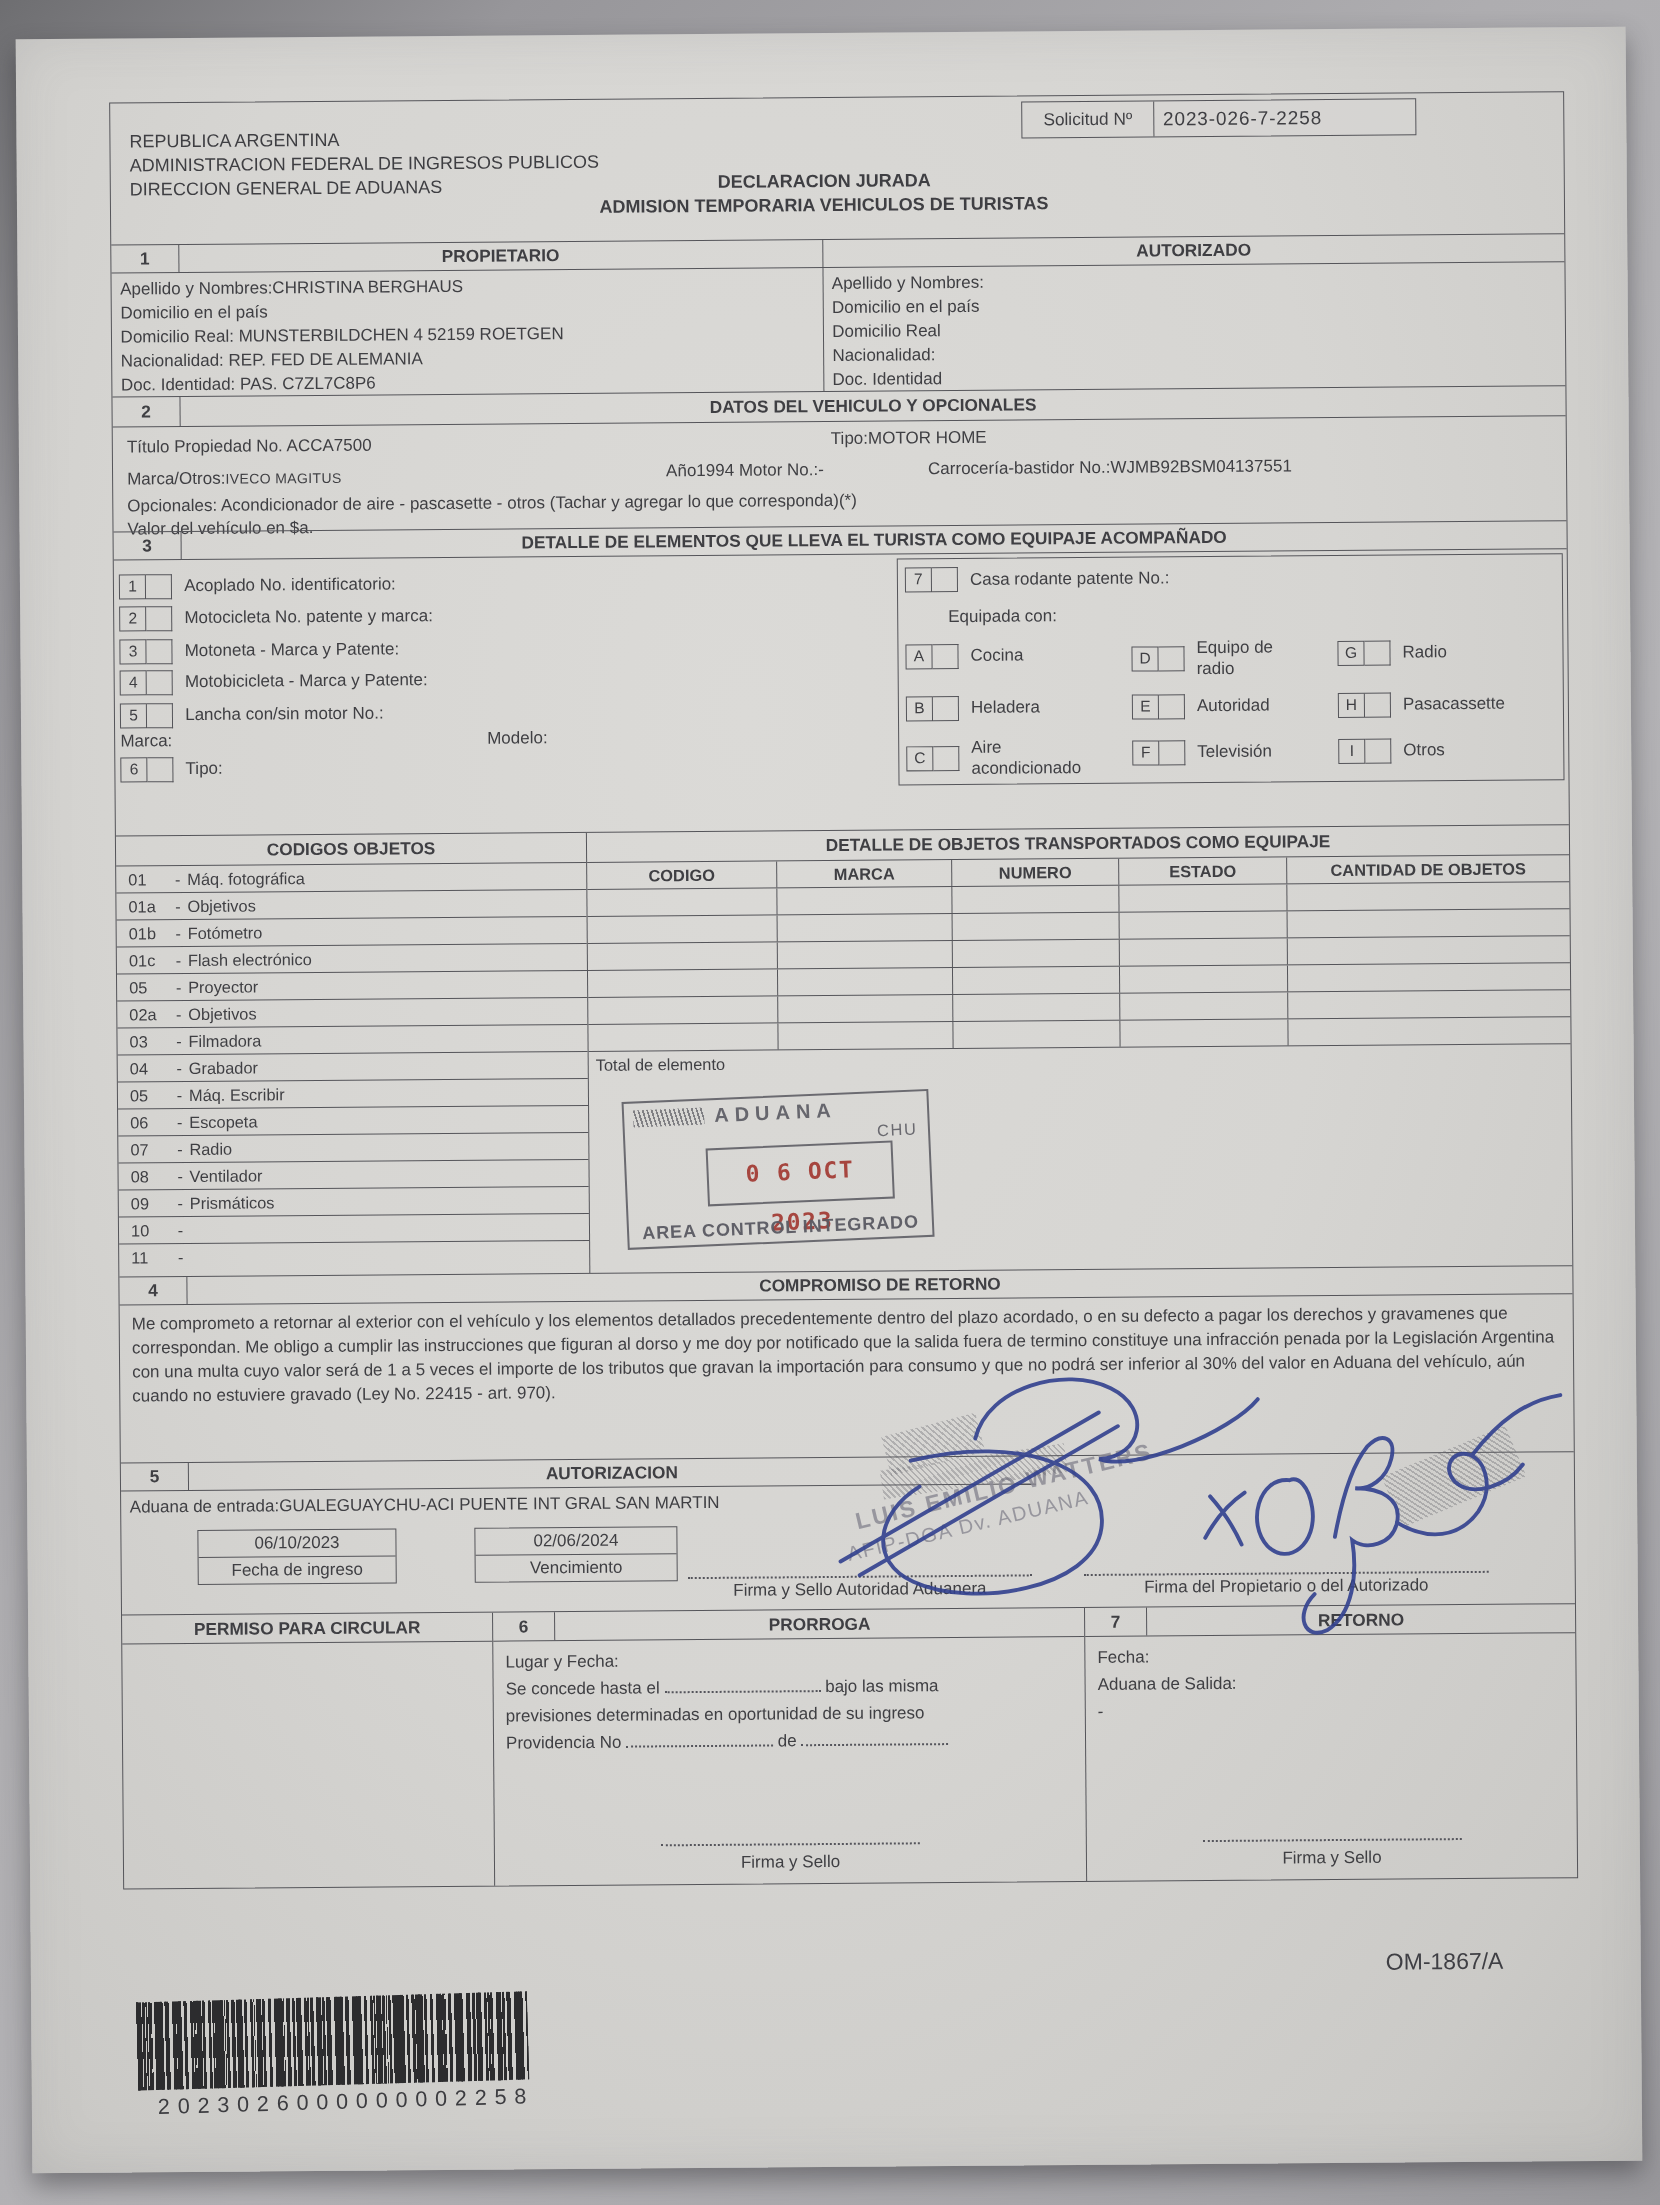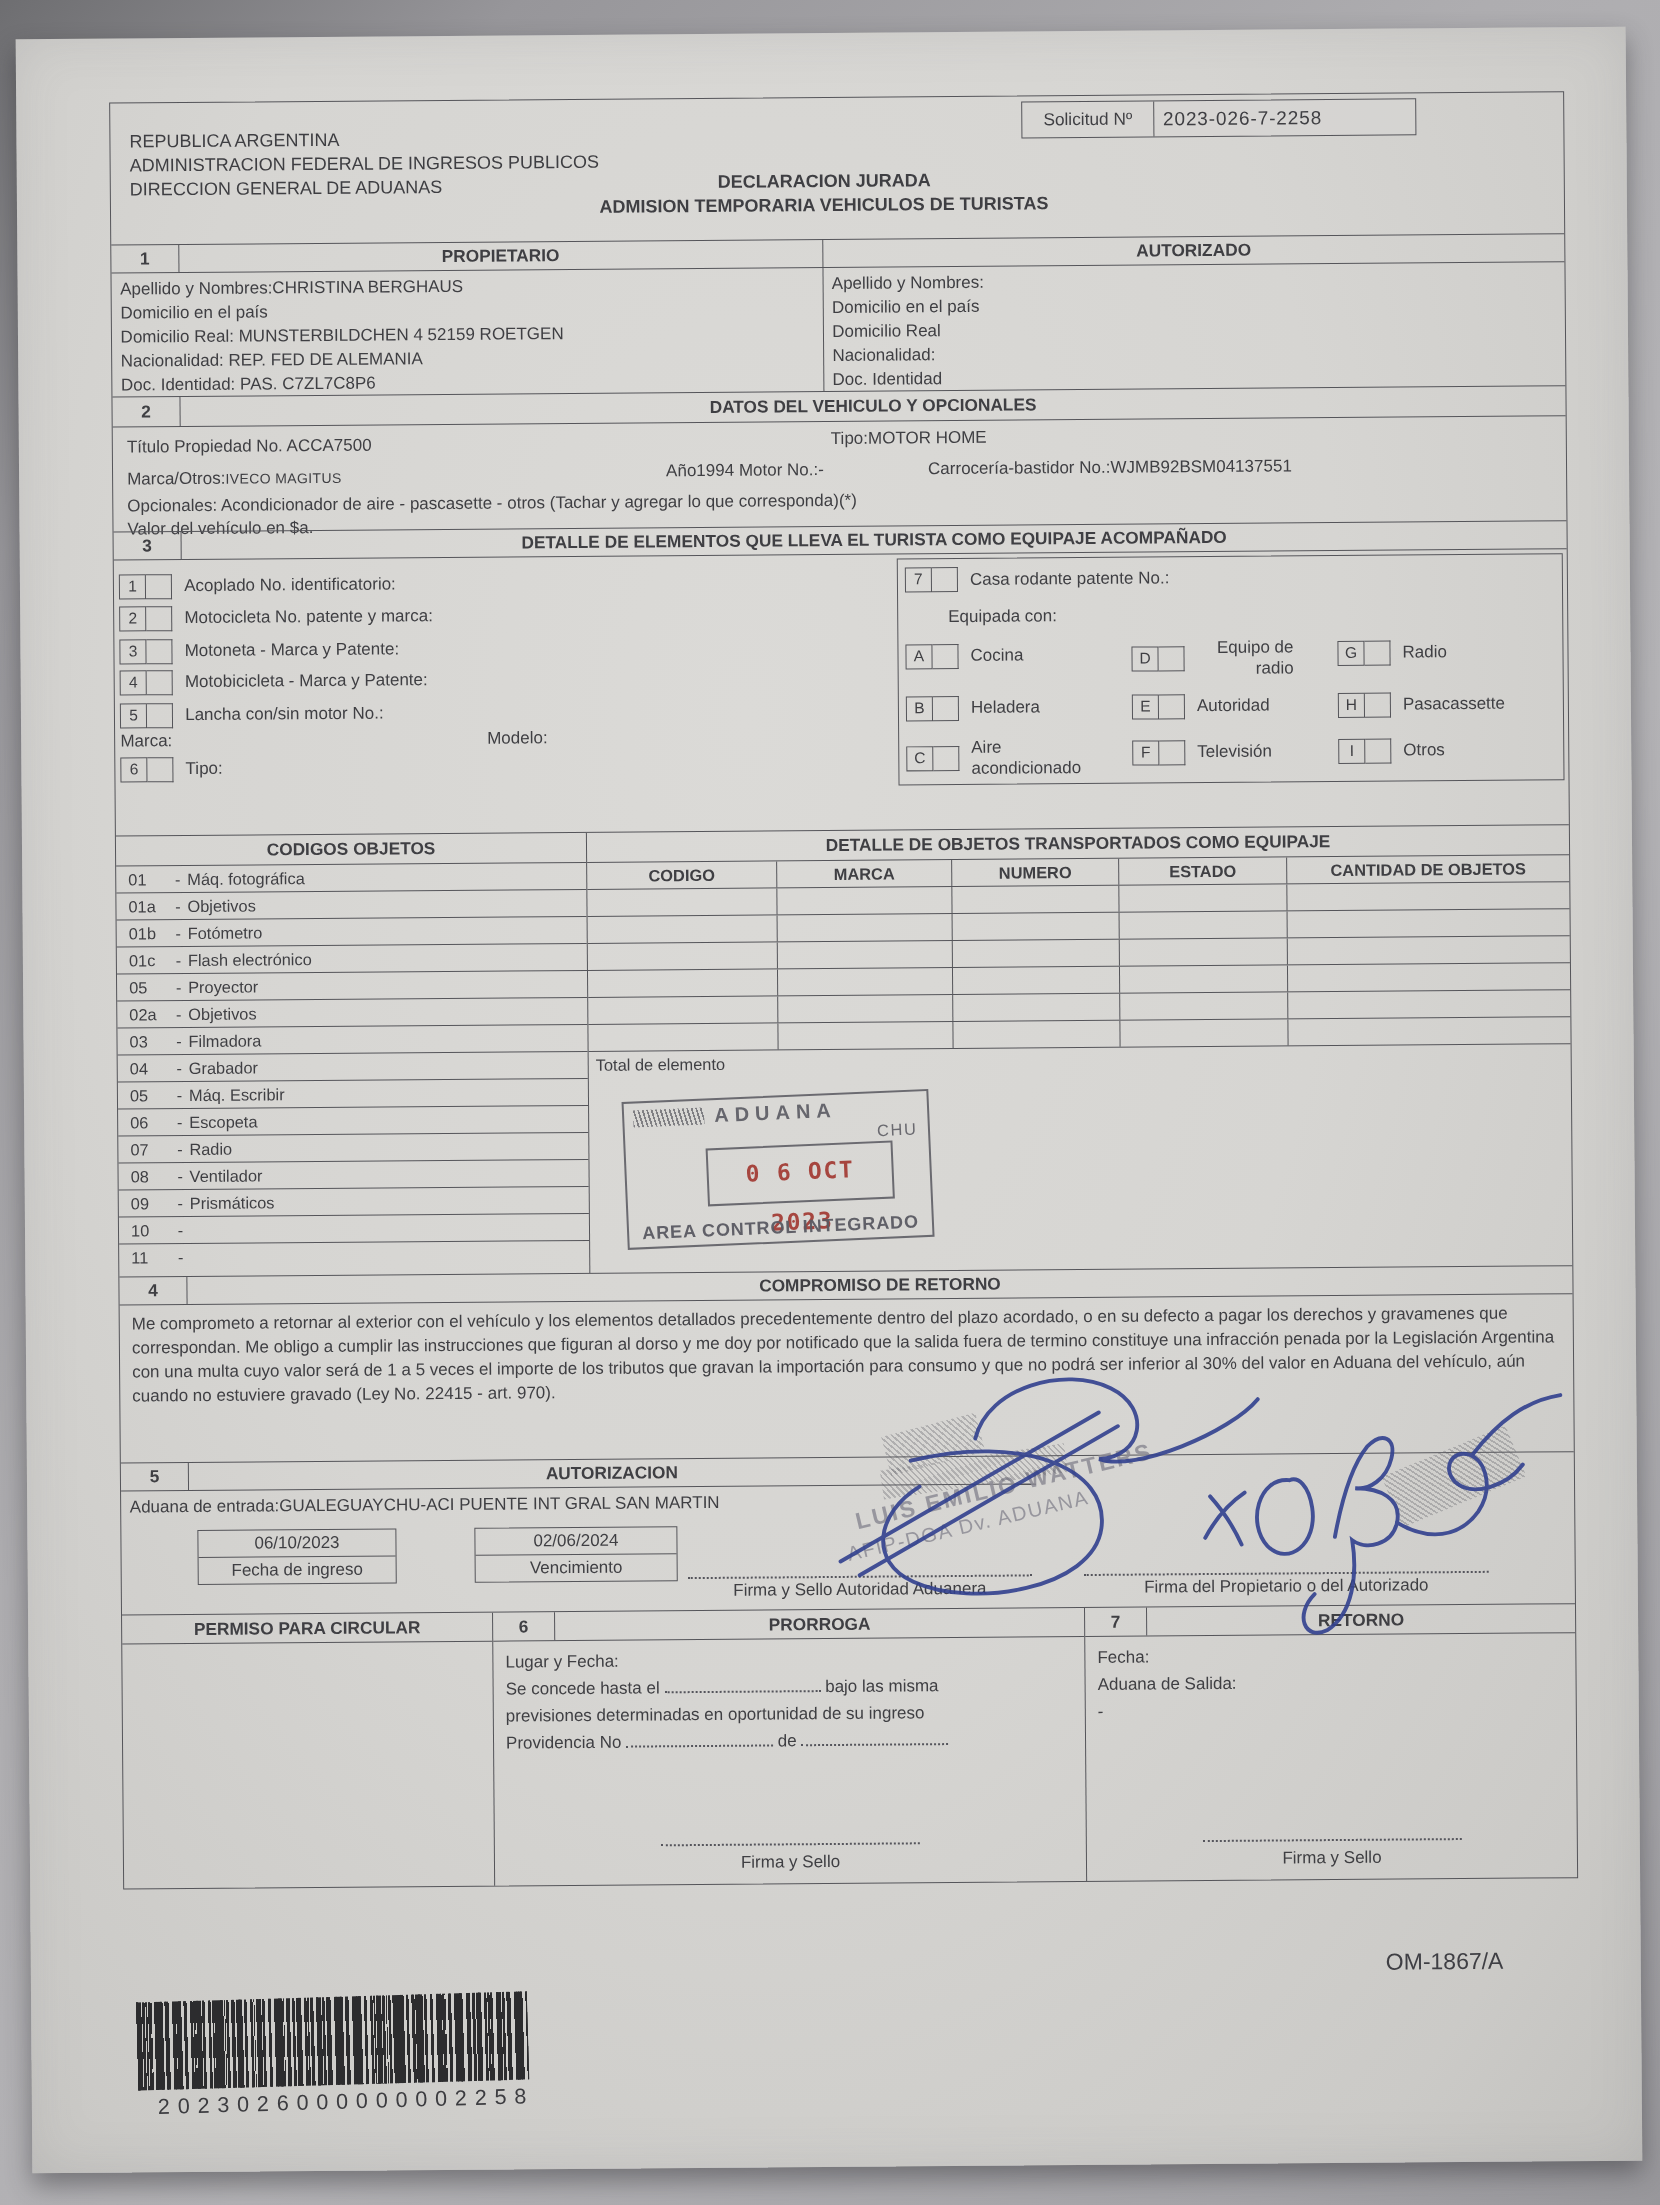--- a/index.html
+++ b/index.html
@@ -256,21 +256,21 @@
                 <span class="c1">A</span>
                 <span class="c2"></span>
               </span>
           <span>Cocina</span>
         </div>
         <div class="tb-abs" style="left:233px;top:80px;display:flex;gap:12px;align-items:center;">
           <span class="cb">
                 <span class="c1">D</span>
                 <span class="c2"></span>
               </span>
-          <span class="wraplab" style="width:97px;text-align:right;">Equipo de radio</span>
+          <span class="wraplab" style="width:97px;">Equipo de radio</span>
         </div>
         <div class="tb-abs" style="left:439px;top:85px;display:flex;gap:12px;align-items:center;">
           <span class="cb">
                 <span class="c1">G</span>
                 <span class="c2"></span>
               </span>
           <span>Radio</span>
         </div>
 
         <div class="tb-abs" style="left:7px;top:137px;display:flex;gap:12px;align-items:center;">

